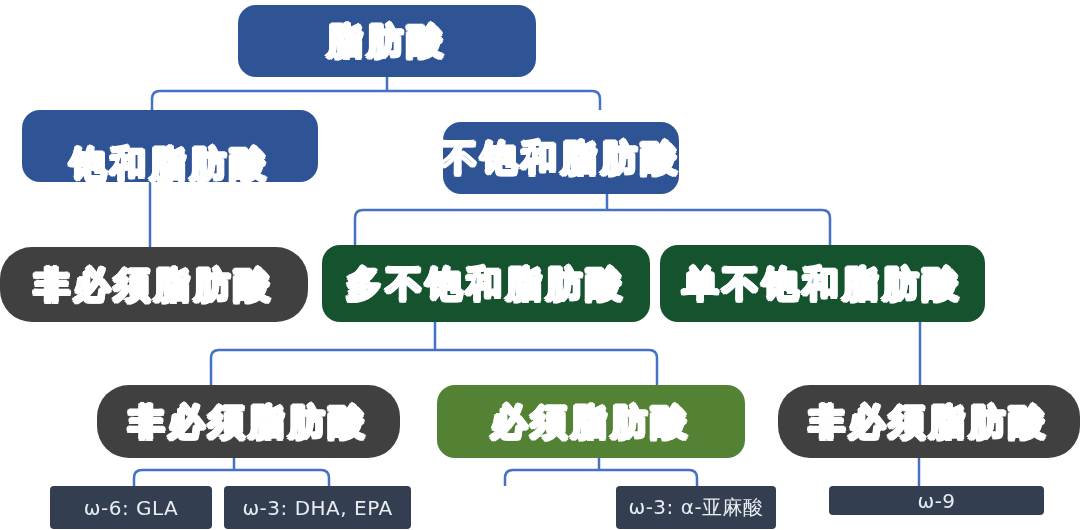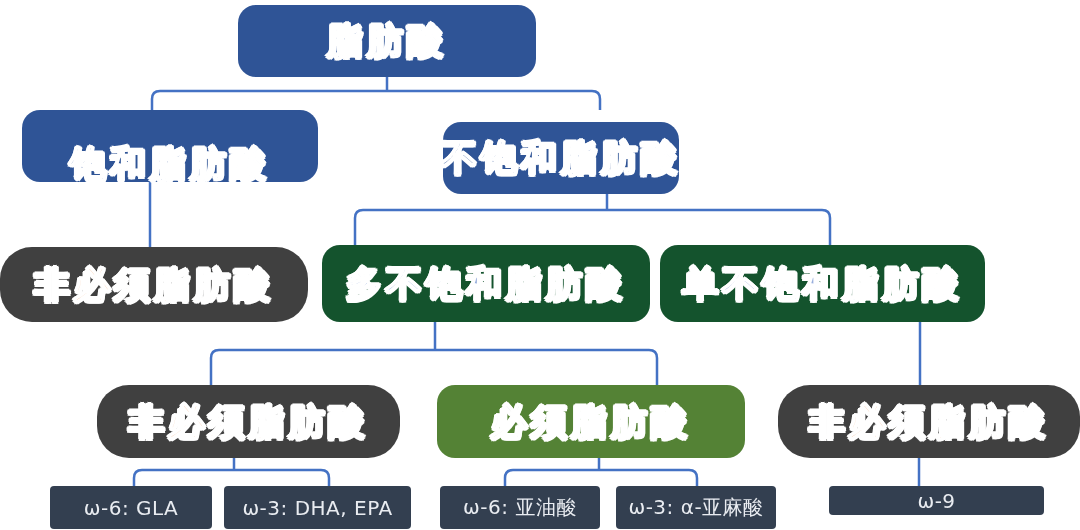--- a/index.html
+++ b/index.html
@@ -131,23 +131,20 @@
   </div>
 
   <div class="node leaf" id="n-gla">
     <span class="label">ω-6: GLA</span>
   </div>
 
   <div class="node leaf" id="n-dha">
     <span class="label">ω-3: DHA, EPA</span>
   </div>
 
-  <div class="node leaf" id="n-lin">
-    <span class="label">ω-6: 亚油酸</span>
-  </div>
 
   <div class="node leaf" id="n-ala">
     <span class="label">ω-3: α-亚麻酸</span>
   </div>
 
   <div class="node leaf" id="n-o9">
     <span class="label">ω-9</span>
   </div>
 
 </div>

